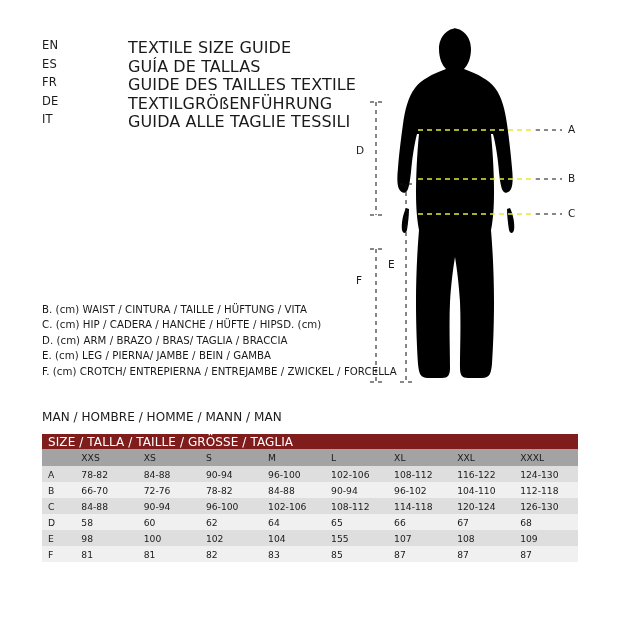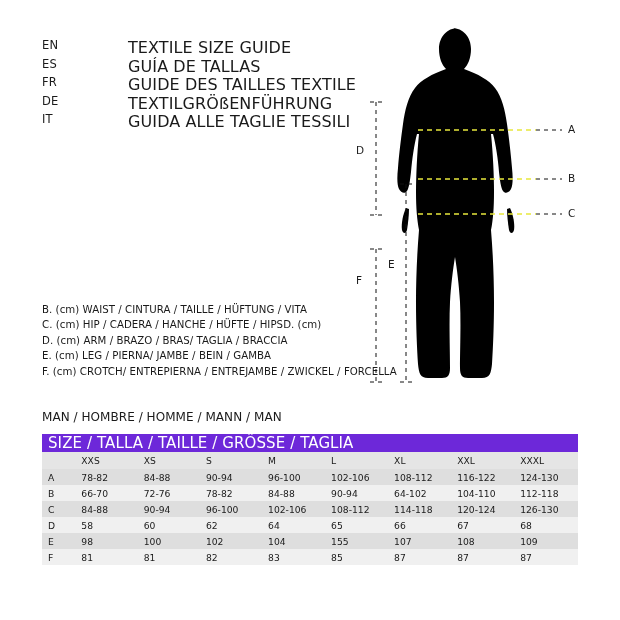--- a/index.html
+++ b/index.html
@@ -77,29 +77,29 @@
     width: 536px;
     border-collapse: collapse;
     font-size: 9.2px;
   }
   .table td, .table th {
     padding: 0;
     text-align: left;
     font-weight: normal;
   }
   .tbl-title-row td {
-    background: #6d28d9;
+    background: #7f1d1d;
     color: #ffffff;
     height: 15px;
-    font-size: 15px;
+    font-size: 12px;
     letter-spacing: .1px;
     padding-left: 6px;
   }
   .tbl-head-row td {
-    background: #e5e5e5;
+    background: #a3a3a3;
     color: #1a1a1a;
     height: 17px;
     font-size: 9.2px;
     padding-left: 6px;
   }
   .tbl-body-row td {
     height: 16px;
     font-size: 9.2px;
     padding-left: 6px;
     color: #1a1a1a;
@@ -269,21 +269,21 @@
         <td>116-122</td>
         <td>124-130</td>
       </tr>
       <tr class="tbl-body-row row-even">
         <td class="col-label">B</td>
         <td>66-70</td>
         <td>72-76</td>
         <td>78-82</td>
         <td>84-88</td>
         <td>90-94</td>
-        <td>64-102</td>
+        <td>96-102</td>
         <td>104-110</td>
         <td>112-118</td>
       </tr>
       <tr class="tbl-body-row row-odd">
         <td class="col-label">C</td>
         <td>84-88</td>
         <td>90-94</td>
         <td>96-100</td>
         <td>102-106</td>
         <td>108-112</td>

